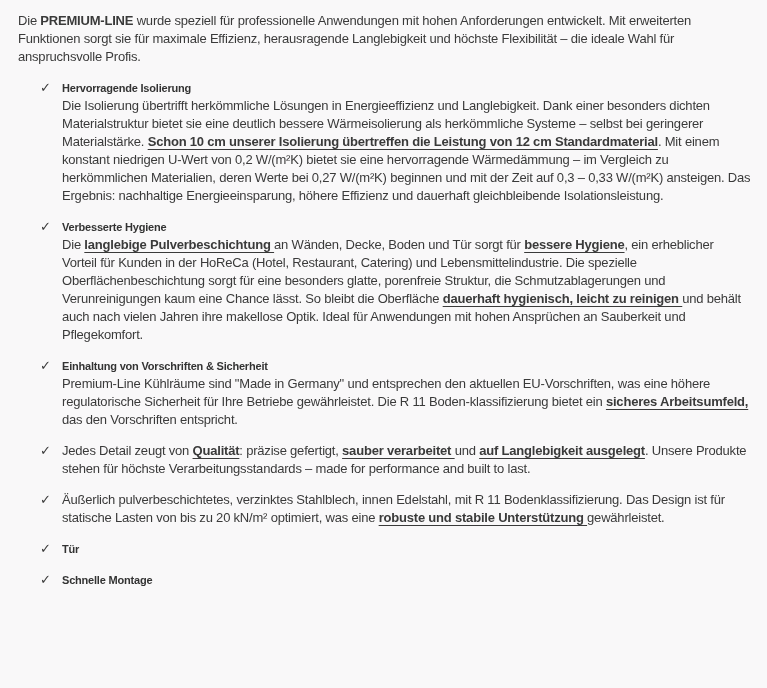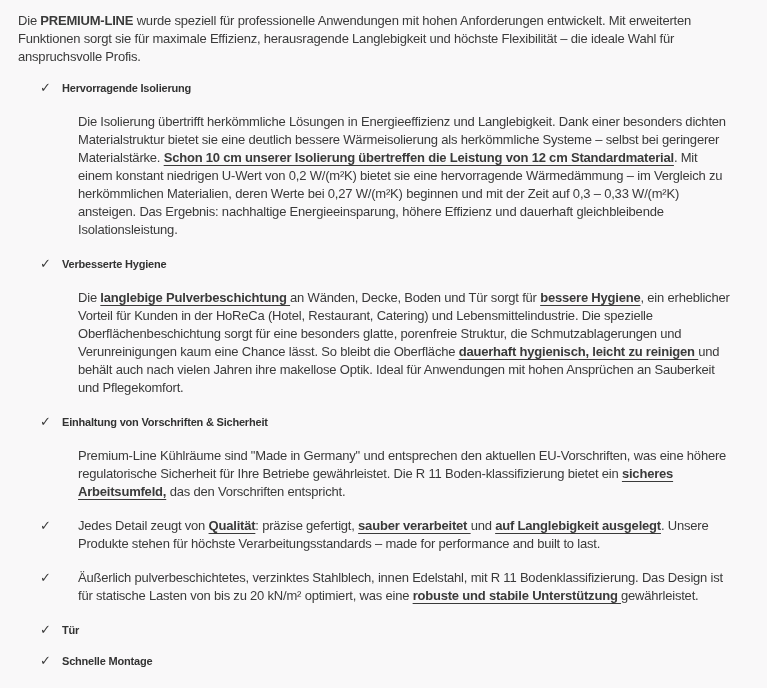--- a/index.html
+++ b/index.html
@@ -40,21 +40,21 @@
     font-size: 13px;
     color: #3a3a3a;
   }
   .feature-title {
     margin: 0;
     font-size: 11px;
     font-weight: bold;
     color: #333333;
   }
   .feature-body {
-    margin: 16px;
+    margin: 0;
   }
   .b { font-weight: bold; }
   .u {
     text-decoration: underline;
     text-decoration-thickness: 1.4px;
     text-underline-offset: 2.5px;
   }
 </style>
 </head>
 <body>

